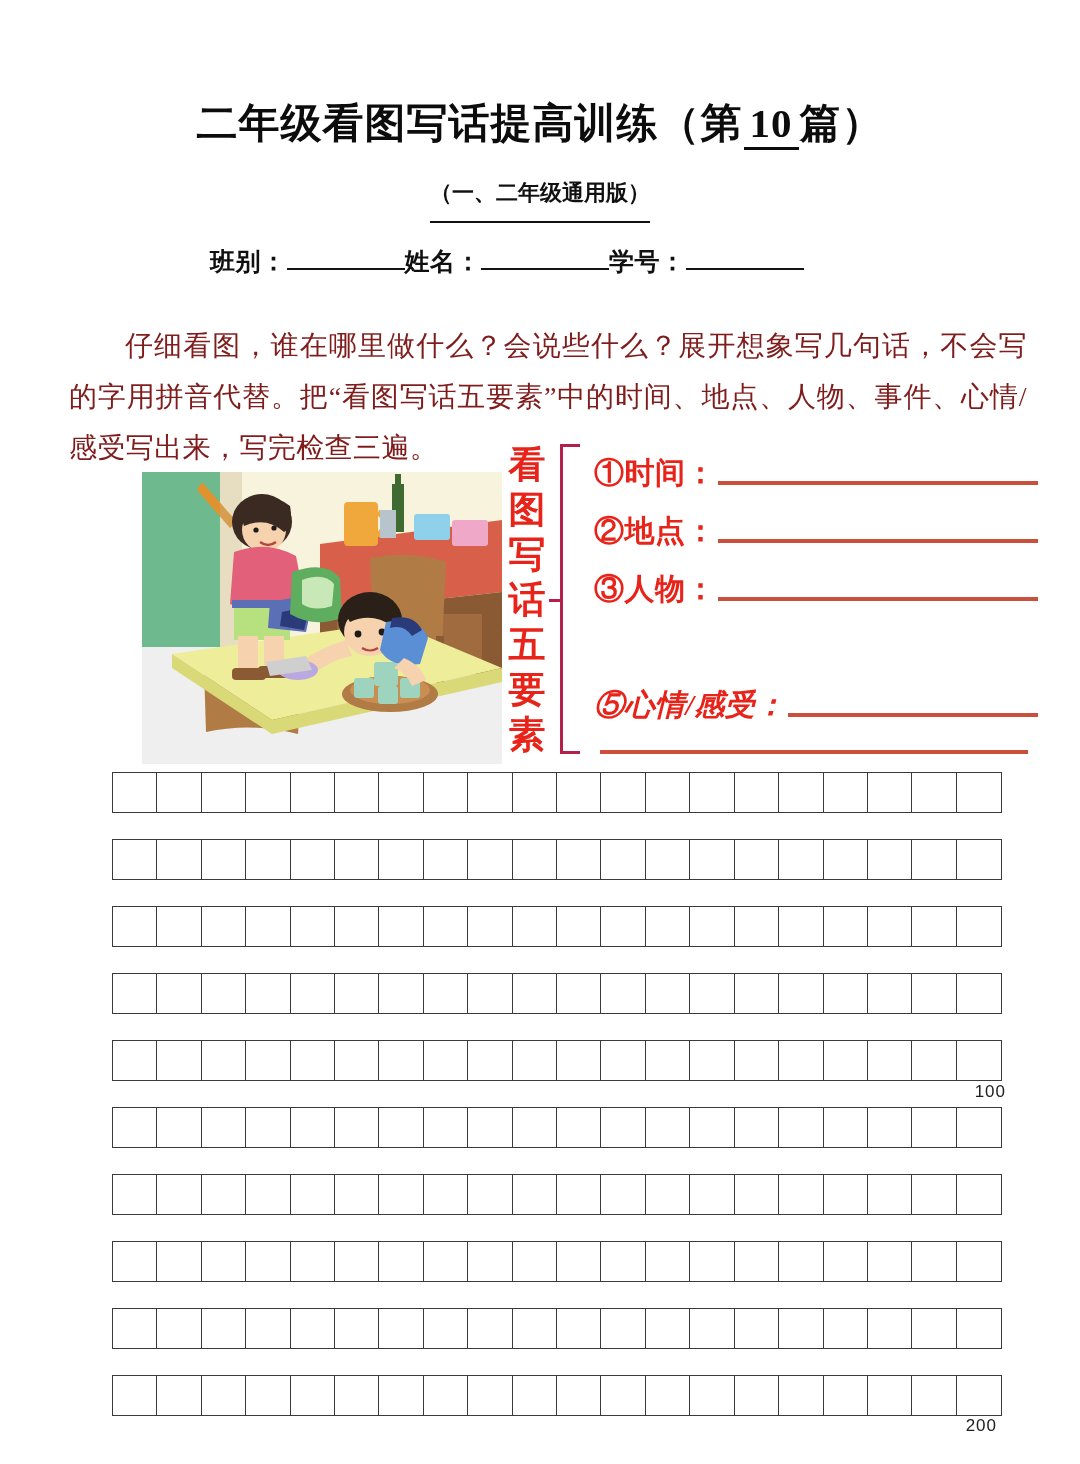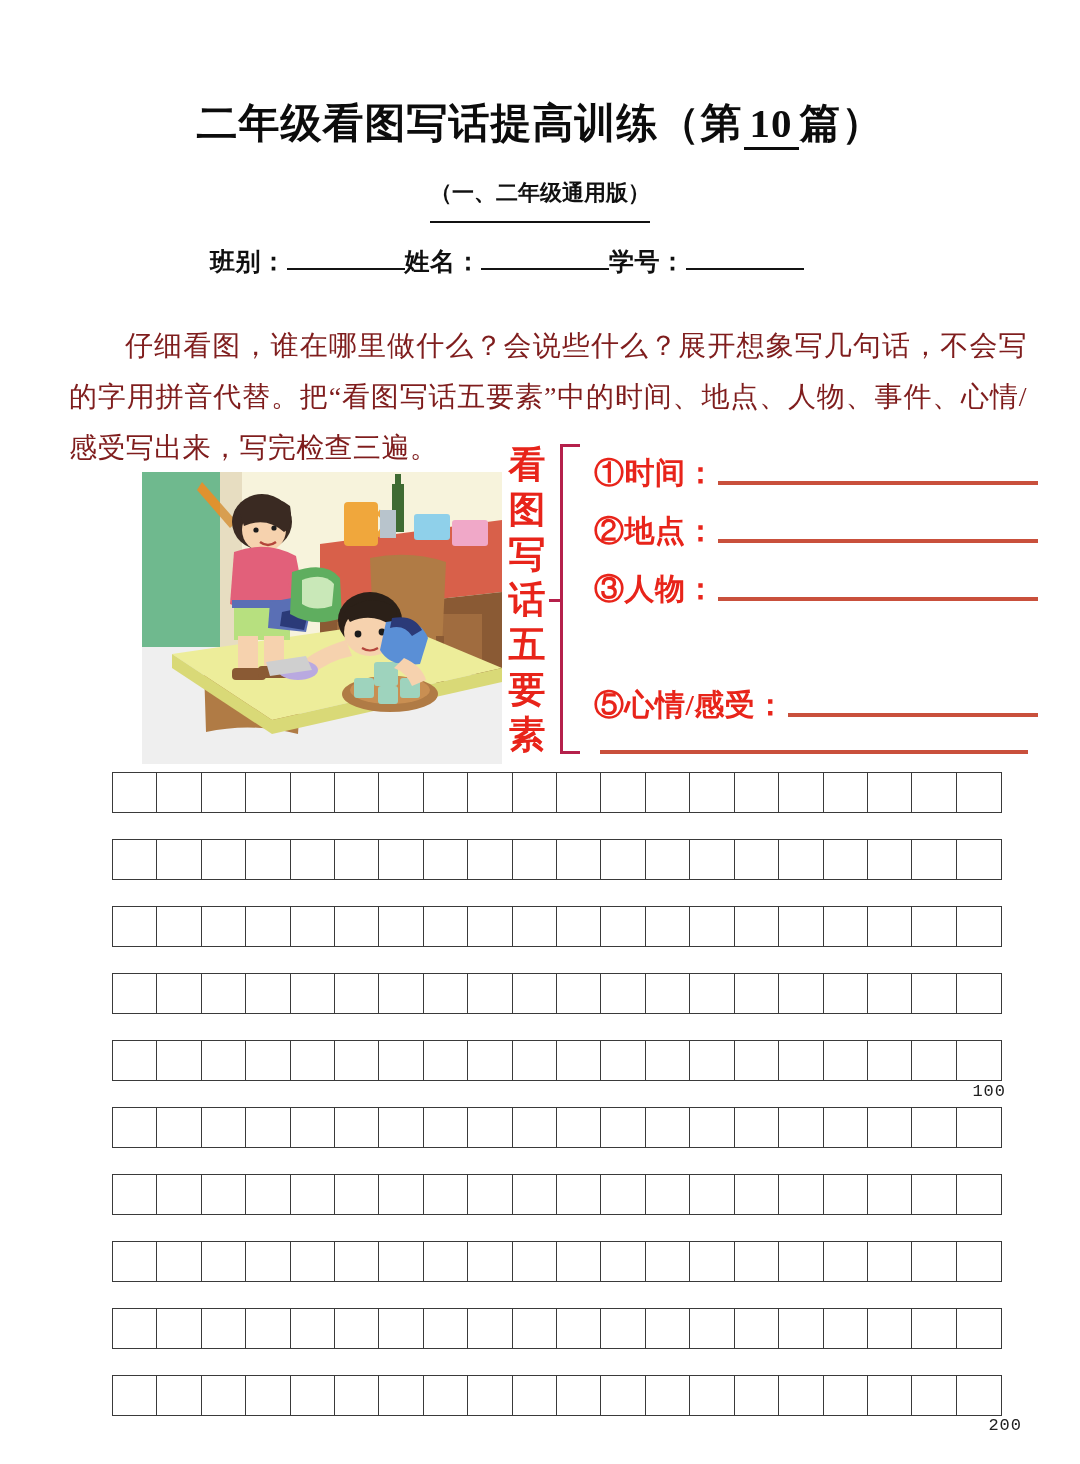--- a/index.html
+++ b/index.html
@@ -106,21 +106,21 @@
   }
   .item .rule {
     flex: 1 1 auto; height: 0;
     border-bottom: 4px solid #c9503c;
     margin-bottom: 5px; margin-left: 2px;
   }
   .i1 { top: 4px; }
   .i2 { top: 62px; }
   .i3 { top: 120px; }
   .i4 { top: 178px; }
-  .i5 { top: 236px; }
+  .i5 { top: 236px; font-style: italic; }
 
   .tailrule {
     position: absolute; left: 600px; top: 750px;
     width: 428px; height: 0;
     border-bottom: 4px solid #c9503c;
   }
 
   
   .grid { position: absolute; left: 112px; top: 772px; width: 920px; }
   .grow { position: relative; display: flex; width: 920px; height: 41px; }
@@ -128,24 +128,24 @@
     width: 46px; height: 41px;
     border: 1.6px solid #3a3a3a;
     margin-left: -1.6px;
     background: #fff;
   }
   .grow .cell:first-child { margin-left: 0; }
   .gap { position: relative; width: 920px; height: 26px; }
   .gap .marker {
     position: absolute; right: 26px; top: 1px;
     font-size: 17px; color: #202020;
-    font-family: Liberation Mono, monospace;
+    font-family: Liberation Sans, sans-serif;
     letter-spacing: 1px;
   }
-  .gap .marker.bottom { top: 0px; right: 10px; }
+  .gap .marker.bottom { top: 0px; right: 35px; }
 </style>
 </head>
 <body>
 
 <div class="page">
 
   <div class="title">
     <span>二年级看图写话提高训练（第</span><span class="numblank">10</span><span>篇）</span>
   </div>
 

